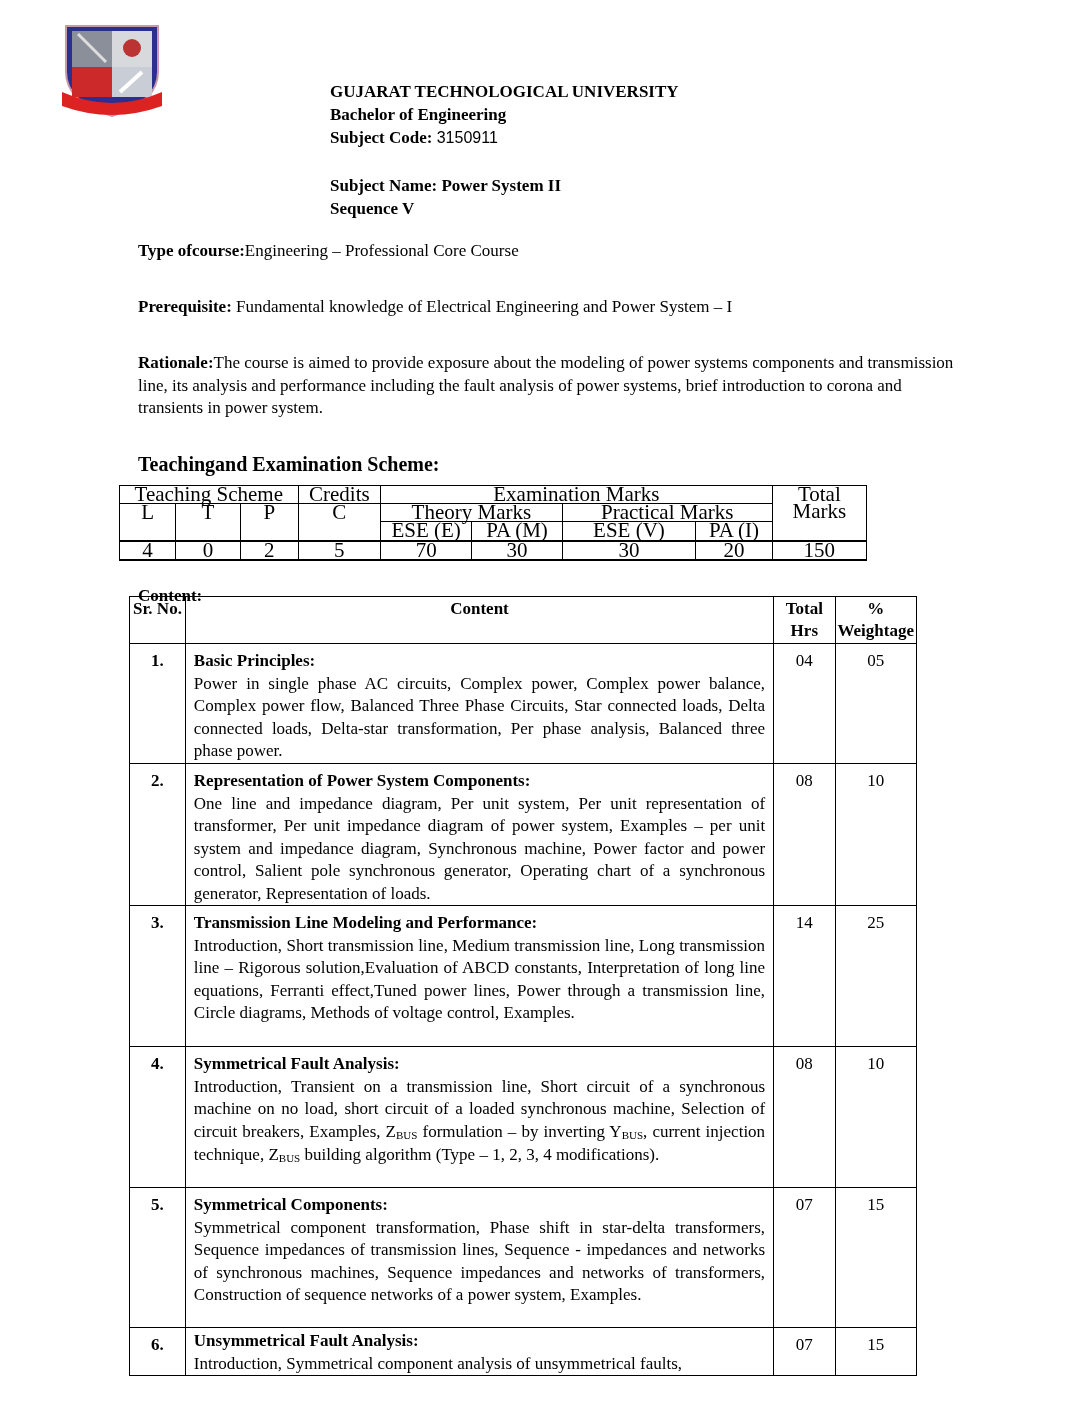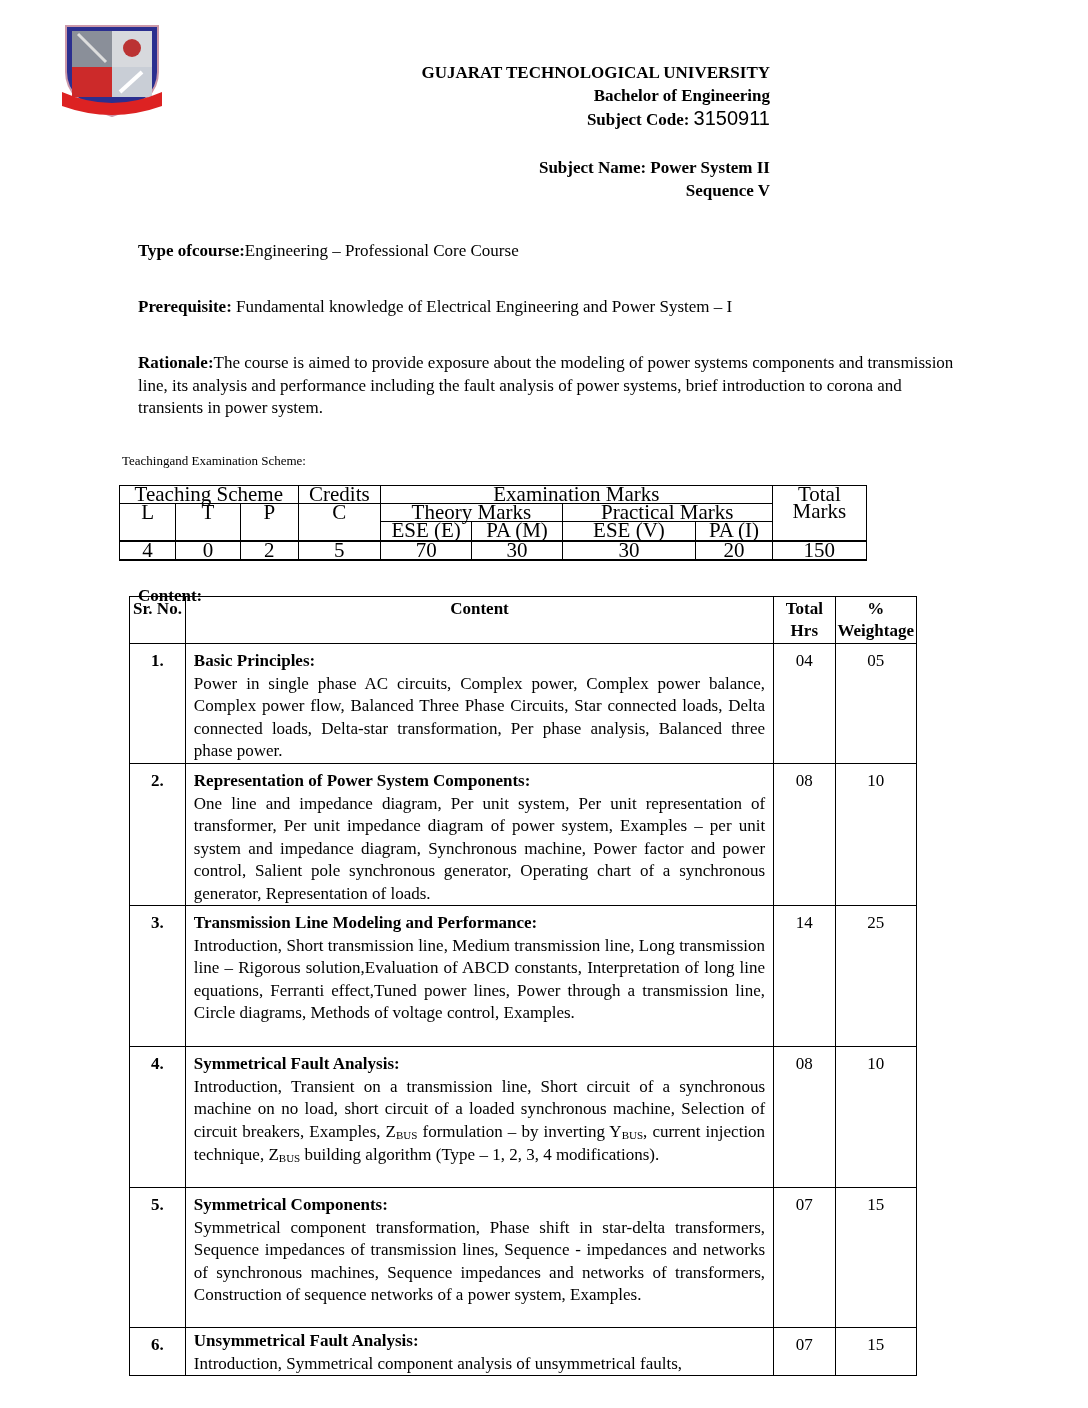--- a/index.html
+++ b/index.html
@@ -1,28 +1,28 @@
 <!DOCTYPE html>
 <html><head>
 <meta charset="utf-8">
 <style>
   html, body { margin:0; padding:0; background:#fff; }
   body { width:1088px; height:1408px; position:relative; overflow:hidden;
          font-family:"Liberation Serif", "DejaVu Serif", serif; color:#000; }
   .logo { position:absolute; left:58px; top:22px; width:108px; height:96px; }
-  .header { position:absolute; left:330px; top:61px; width:440px; text-align:right;
+  .header { position:absolute; left:330px; top:80px; width:440px; text-align:left;
             font-weight:bold; font-size:17px; line-height:23px; }
-  .header .code-val { font-family:"Liberation Sans","DejaVu Sans",sans-serif; font-weight:normal; font-size:20px; }
+  .header .code-val { font-family:"Liberation Sans","DejaVu Sans",sans-serif; font-weight:normal; font-size:16px; }
   .header .gap { height:25px; }
   .para { position:absolute; left:138px; width:820px; font-size:17px; line-height:22.5px; }
   .para b { font-weight:bold; }
   #type-row { top:240px; }
   #prereq-row { top:296px; }
   #rationale-row { top:352px; }
-  #scheme-title { position:absolute; left:122px; top:453px; font-weight:normal; font-size:13px; }
+  #scheme-title { position:absolute; left:138px; top:453px; font-weight:bold; font-size:20px; }
   table { border-collapse:collapse; }
   #scheme-table { position:absolute; left:119px; top:485px; width:748px; font-size:21px; line-height:17px; }
   #scheme-table td { border:1px solid #000; text-align:center; padding:0; vertical-align:top; }
   #scheme-table tr.vals td { border-top:2px solid #000; border-bottom:2px solid #000; }
   #content-title { position:absolute; left:138px; top:586px; font-weight:bold; font-size:17px; }
   #content-table { position:absolute; left:129px; top:596px; width:788px; font-size:17px; line-height:22.5px; }
   #content-table td, #content-table th { border:1.5px solid #000; vertical-align:top; }
   #content-table th { font-weight:bold; text-align:center; padding:1px 2px; line-height:22px; }
   #content-table td.sr { text-align:center; font-weight:bold; width:55px; padding-top:6px; }
   #content-table td.desc { padding:6px 8px 0 8px; text-align:justify; width:608px; }

